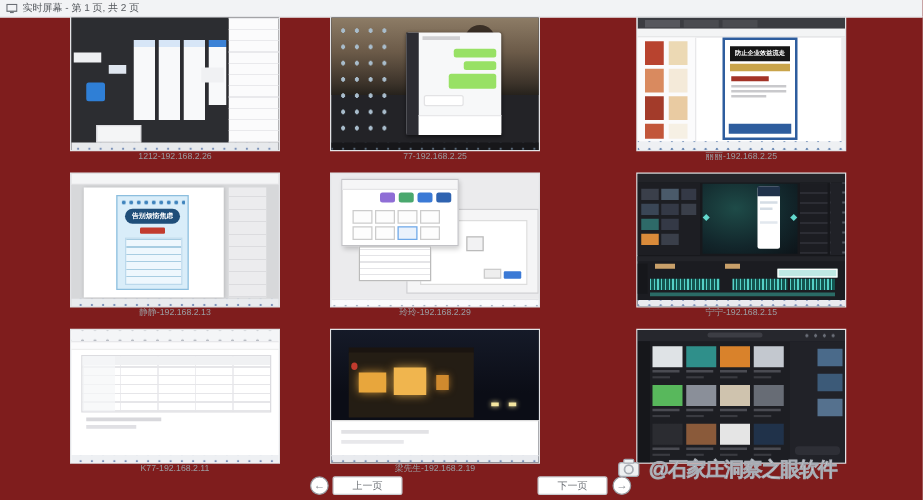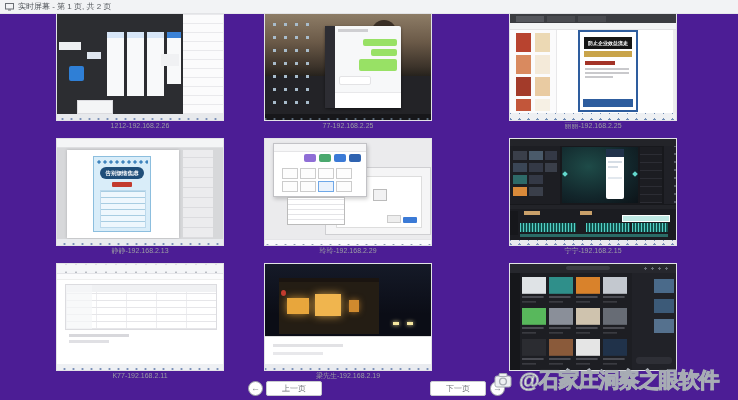--- a/index.html
+++ b/index.html
@@ -1,21 +1,21 @@
 <!DOCTYPE html>
 <html><head>
 <meta charset="utf-8">
 <style>
   html,body{margin:0;padding:0}
   body{
     width:738px;height:400px;overflow:hidden;
     font-family:"Liberation Sans","DejaVu Sans",sans-serif;
     background:#fdfdfe;
   }
-  .app{position:relative;width:738px;height:400px;background:#4c1d95}
+  .app{position:relative;width:738px;height:400px;background:#7f1d1d}
   .d{position:absolute}
   .titlebar{
     position:absolute;left:0;top:0;right:0;height:13px;
     display:flex;align-items:center;gap:4px;padding-left:5px;
     font-size:8px;color:#55595e;background:#f2f3f5;border-bottom:1px solid #e7e8ea;
   }
   .tile{
     position:absolute;width:166px;height:106px;background:#fff;
     overflow:hidden;box-shadow:0 0 0 1px #e2e3e6;cursor:pointer;
   }
@@ -25,22 +25,22 @@
   }
   .pbtn{
     position:absolute;height:13px;line-height:13px;text-align:center;
     font-size:8px;color:#6f7378;background:#fff;border:1px solid #c9cbcf;border-radius:2px;
   }
   .pcircle{
     position:absolute;width:13px;height:13px;border:1px solid #9a9ea4;border-radius:50%;
     color:#8a8e94;font-size:9px;line-height:13px;text-align:center;background:#fff;
   }
   .wm{
-    position:absolute;left:494px;top:366px;display:flex;align-items:center;gap:3px;
-    font-size:21px;font-weight:bold;letter-spacing:-1px;white-space:nowrap;
+    position:absolute;left:494px;top:366px;display:flex;align-items:flex-start;gap:3px;
+    font-size:16px;font-weight:normal;letter-spacing:-1px;white-space:nowrap;
     color:#f1f2f4;-webkit-text-stroke:1px #a7acb4;
     text-shadow:0 0 1px #a7acb4;z-index:9;
   }
   .postertitle{display:block;width:100%;text-align:center;color:#fff;font-weight:bold}
 </style>
 </head>
 <body>
 
 <div class="app">
 

